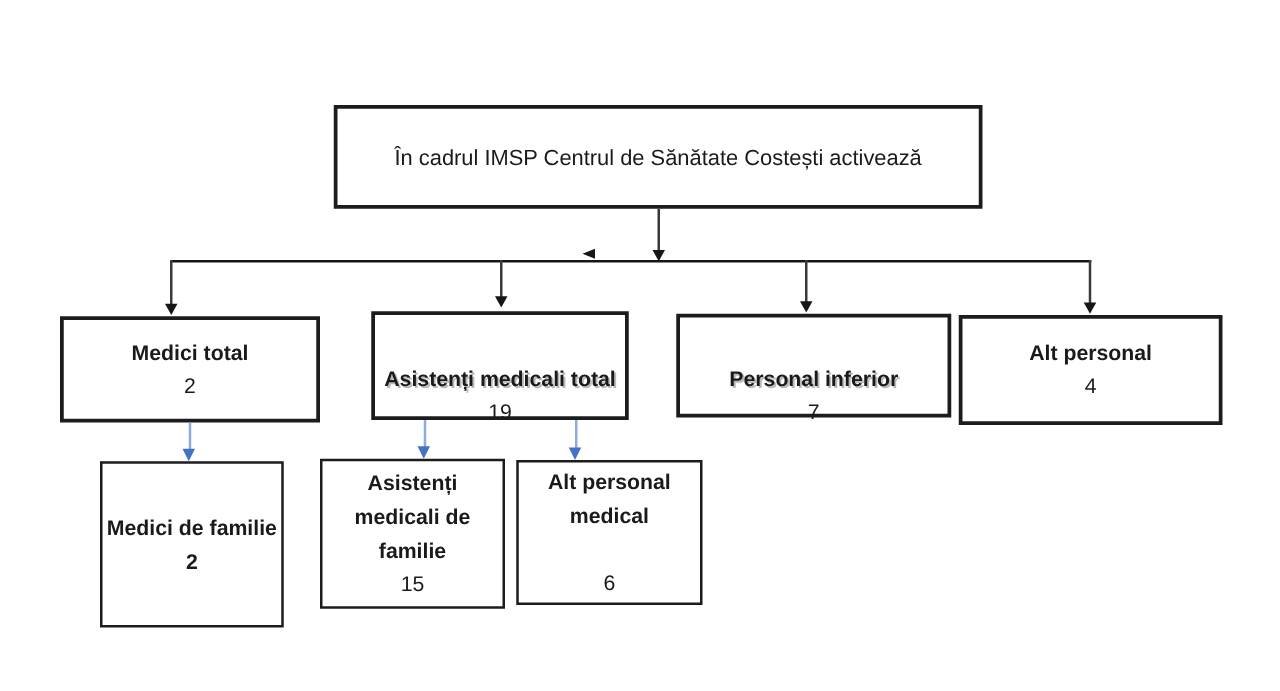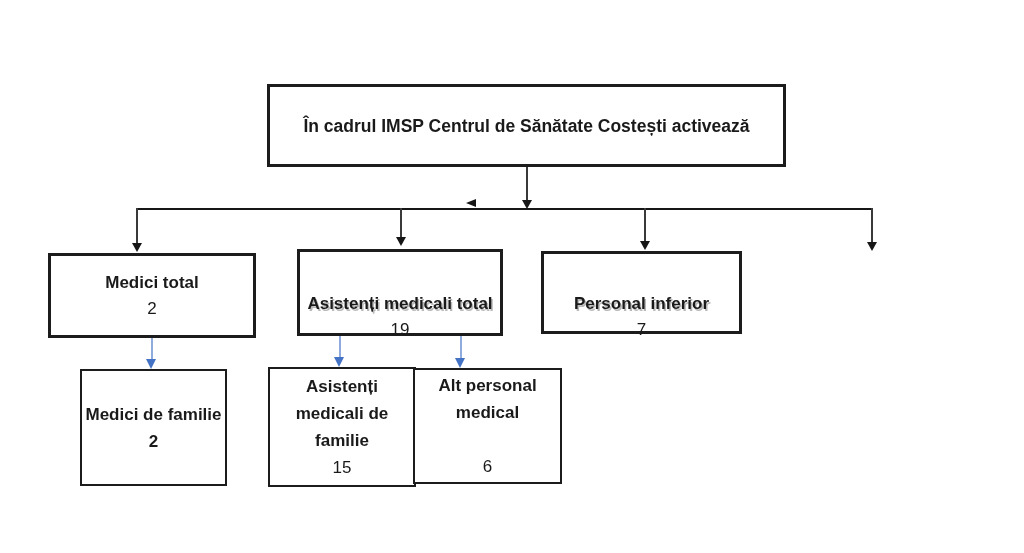--- a/index.html
+++ b/index.html
@@ -18,32 +18,32 @@
     border:3px solid #1c1c1c;
     display:flex;
     flex-direction:column;
     align-items:center;
     justify-content:center;
     text-align:center;
   }
   .box .title{font-weight:700;}
   .box .value{font-weight:400;}
   
-  #root-box{left:267px;top:84px;width:519px;height:83px;font-size:17.5px;line-height:30px;font-weight:700;}
+  #root-box{left:267px;top:84px;width:519px;height:83px;font-size:17.5px;line-height:30px;font-weight:400;}
   
   .lvl2{font-size:17px;line-height:26px;}
   #box-medici-total{left:48px;top:253px;width:208px;height:85px;}
   #box-asistenti-total{left:297px;top:249px;width:206px;height:87px;}
-  #box-personal-inferior{left:541px;top:251px;width:201px;height:83px;}
+  #box-personal-inferior{left:541px;top:251px;width:220px;height:83px;}
   #box-alt-personal{left:767px;top:252px;width:211px;height:88px;}
   .shadowed{text-shadow:1.5px 1.5px 0 rgba(80,80,80,0.40);margin-top:48px;}
   
   .lvl3{font-size:17px;line-height:27px;border-width:2.5px;}
-  #box-medici-familie{left:80px;top:369px;width:147px;height:117px;}
-  #box-asistenti-familie{left:268px;top:367px;width:148px;height:120px;}
+  #box-medici-familie{left:80px;top:369px;width:147px;height:133px;}
+  #box-asistenti-familie{left:256px;top:367px;width:148px;height:120px;}
   #box-alt-personal-medical{left:413px;top:368px;width:149px;height:116px;gap:27px;}
   #box-medici-familie .value{font-weight:700;}
   
   .hline,.vline{position:absolute;background:#161616;}
   .vline{width:1.6px;background:#3a3a3a;}
   #h-line{left:136px;top:208px;width:737px;height:2.4px;}
   #root-stem{left:526px;top:167px;height:34px;}
   #drop1{left:136px;top:208px;height:36px;}
   #drop2{left:400px;top:208px;height:30px;}
   #drop3{left:644px;top:208px;height:34px;}
@@ -109,20 +109,24 @@
     <div class="value">2</div>
   </div>
   <div class="box lvl2" id="box-asistenti-total">
     <div class="title shadowed">Asistenți medicali total</div>
     <div class="value">19</div>
   </div>
   <div class="box lvl2" id="box-personal-inferior">
     <div class="title shadowed">Personal inferior</div>
     <div class="value">7</div>
   </div>
+  <div class="box lvl2" id="box-alt-personal">
+    <div class="title">Alt personal</div>
+    <div class="value">4</div>
+  </div>
 
   <div class="bstem" id="bdrop1"></div>
   <div class="barrow" id="bdrop1-arrow"></div>
   <div class="bstem" id="bdrop2"></div>
   <div class="barrow" id="bdrop2-arrow"></div>
   <div class="bstem" id="bdrop3"></div>
   <div class="barrow" id="bdrop3-arrow"></div>
 
   <div class="box lvl3" id="box-medici-familie">
     <div class="title">Medici de familie</div>

